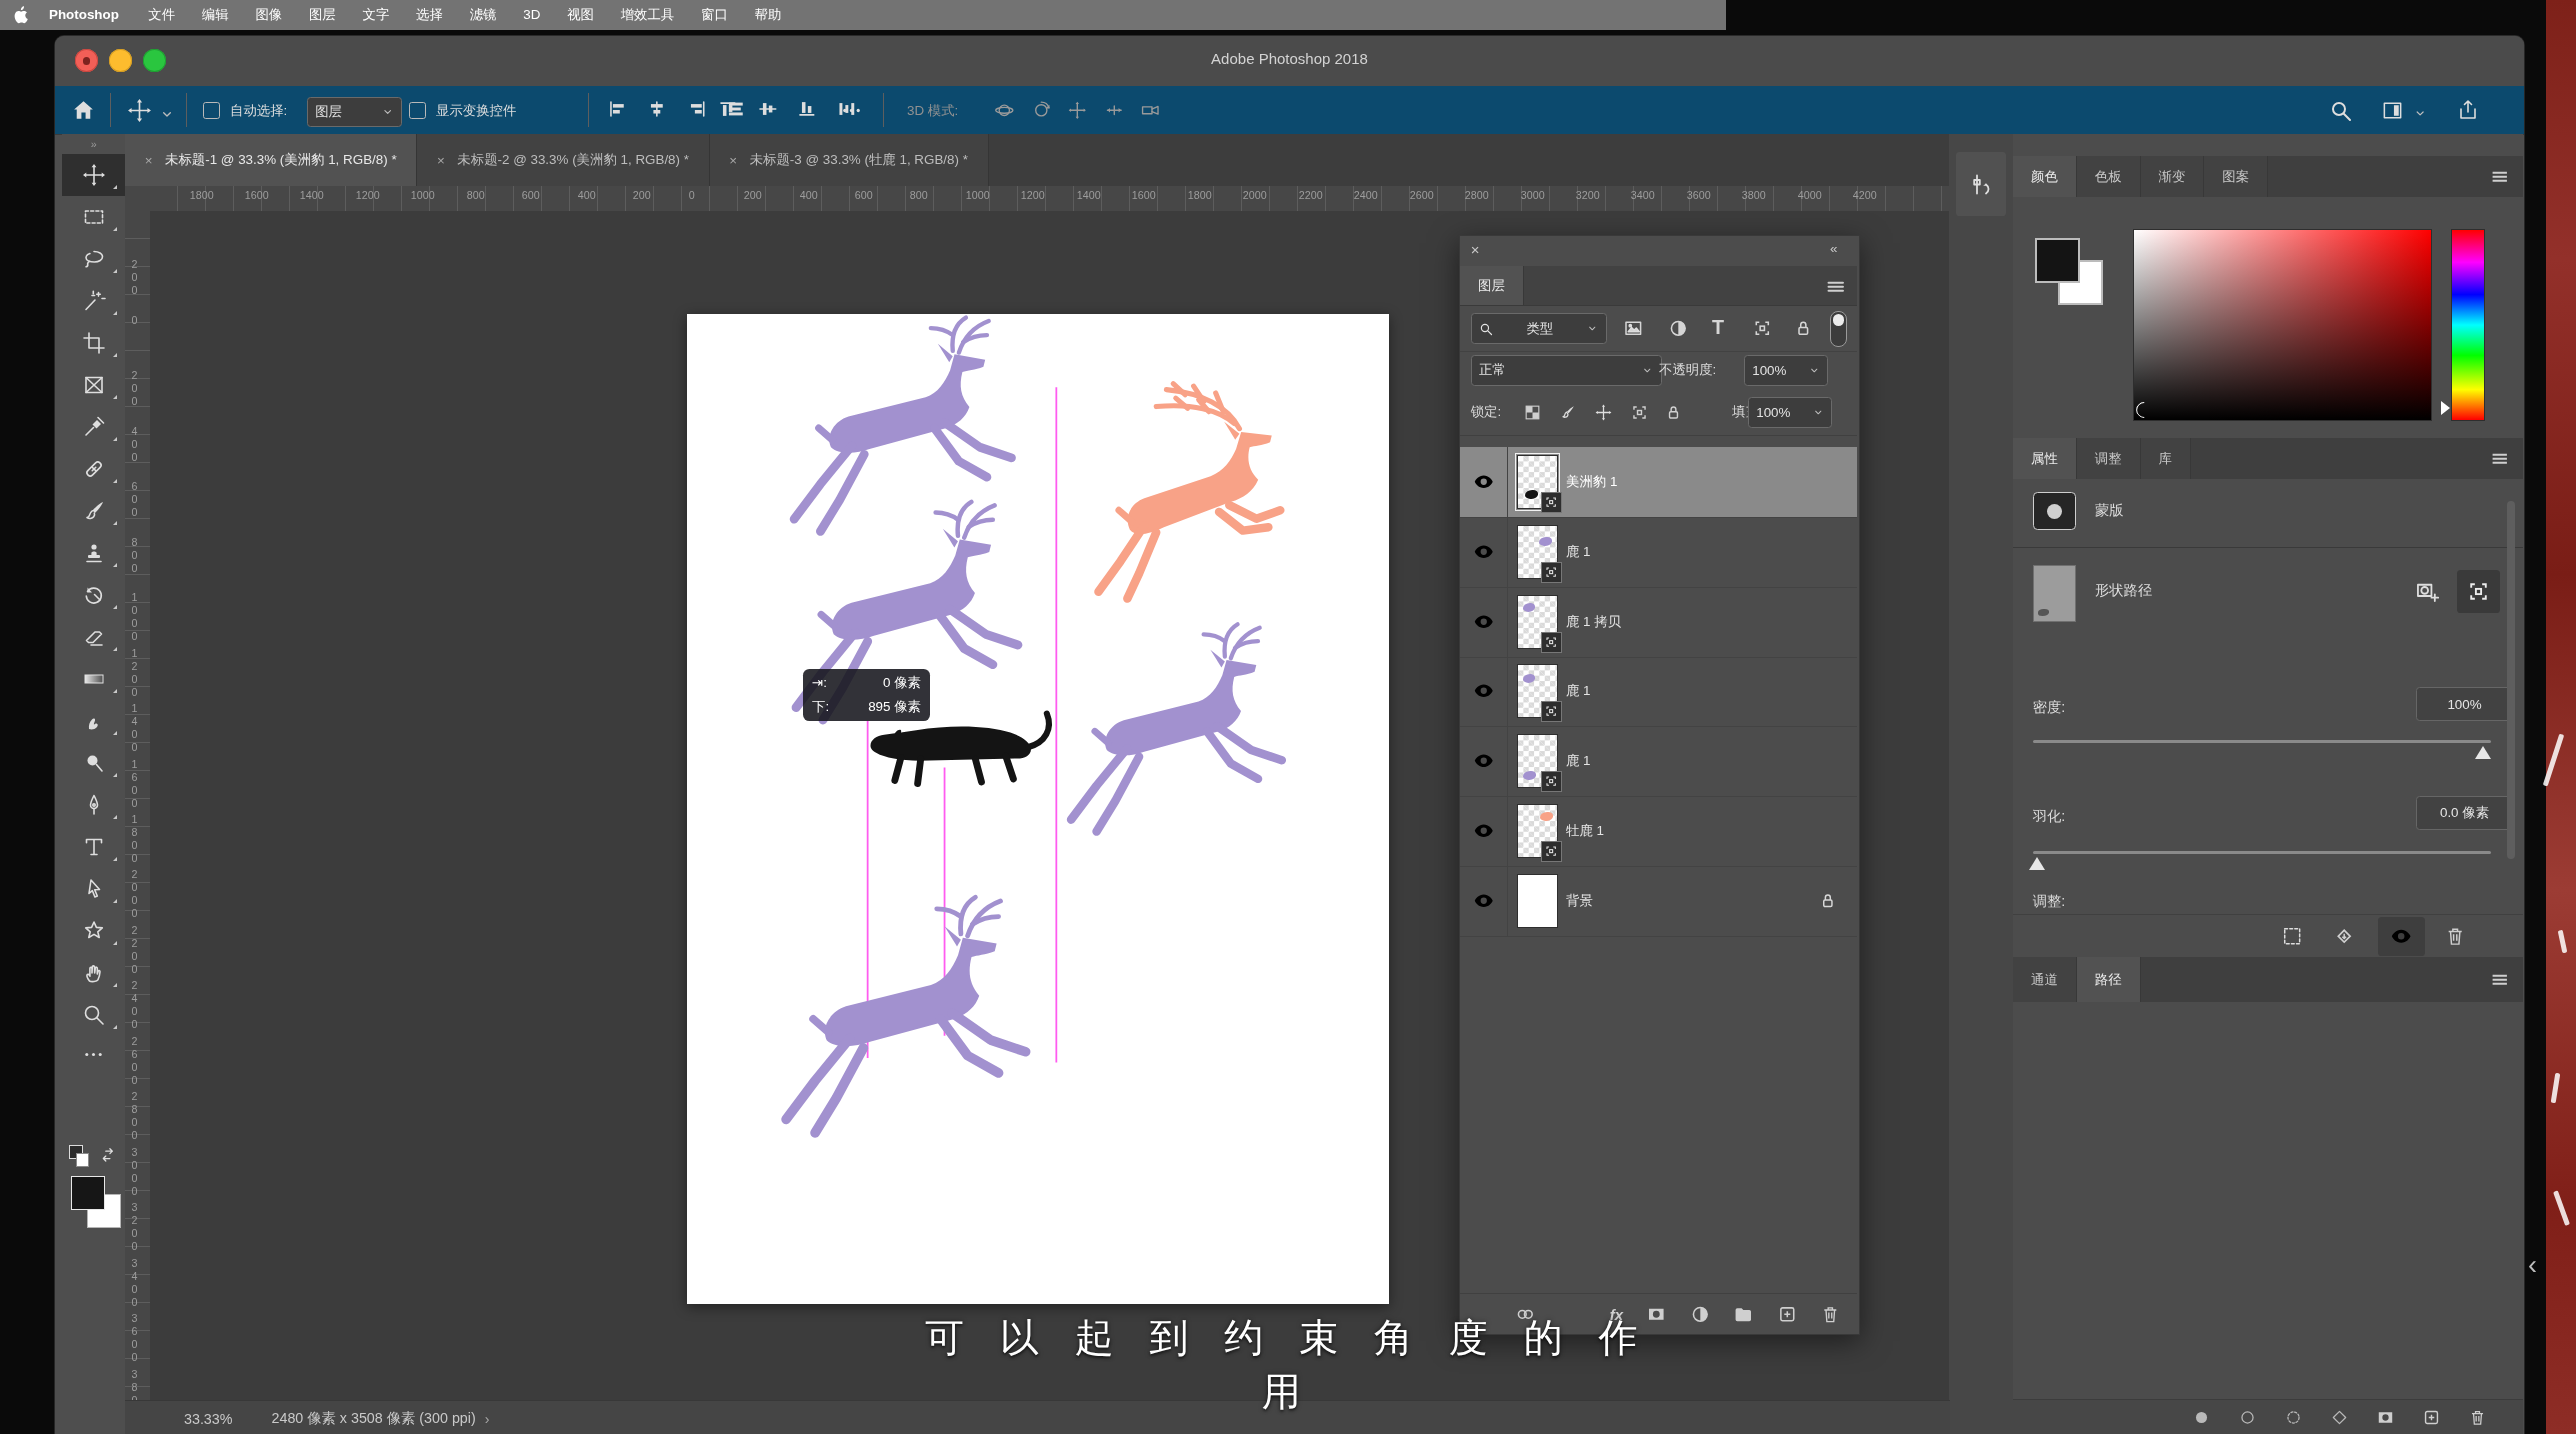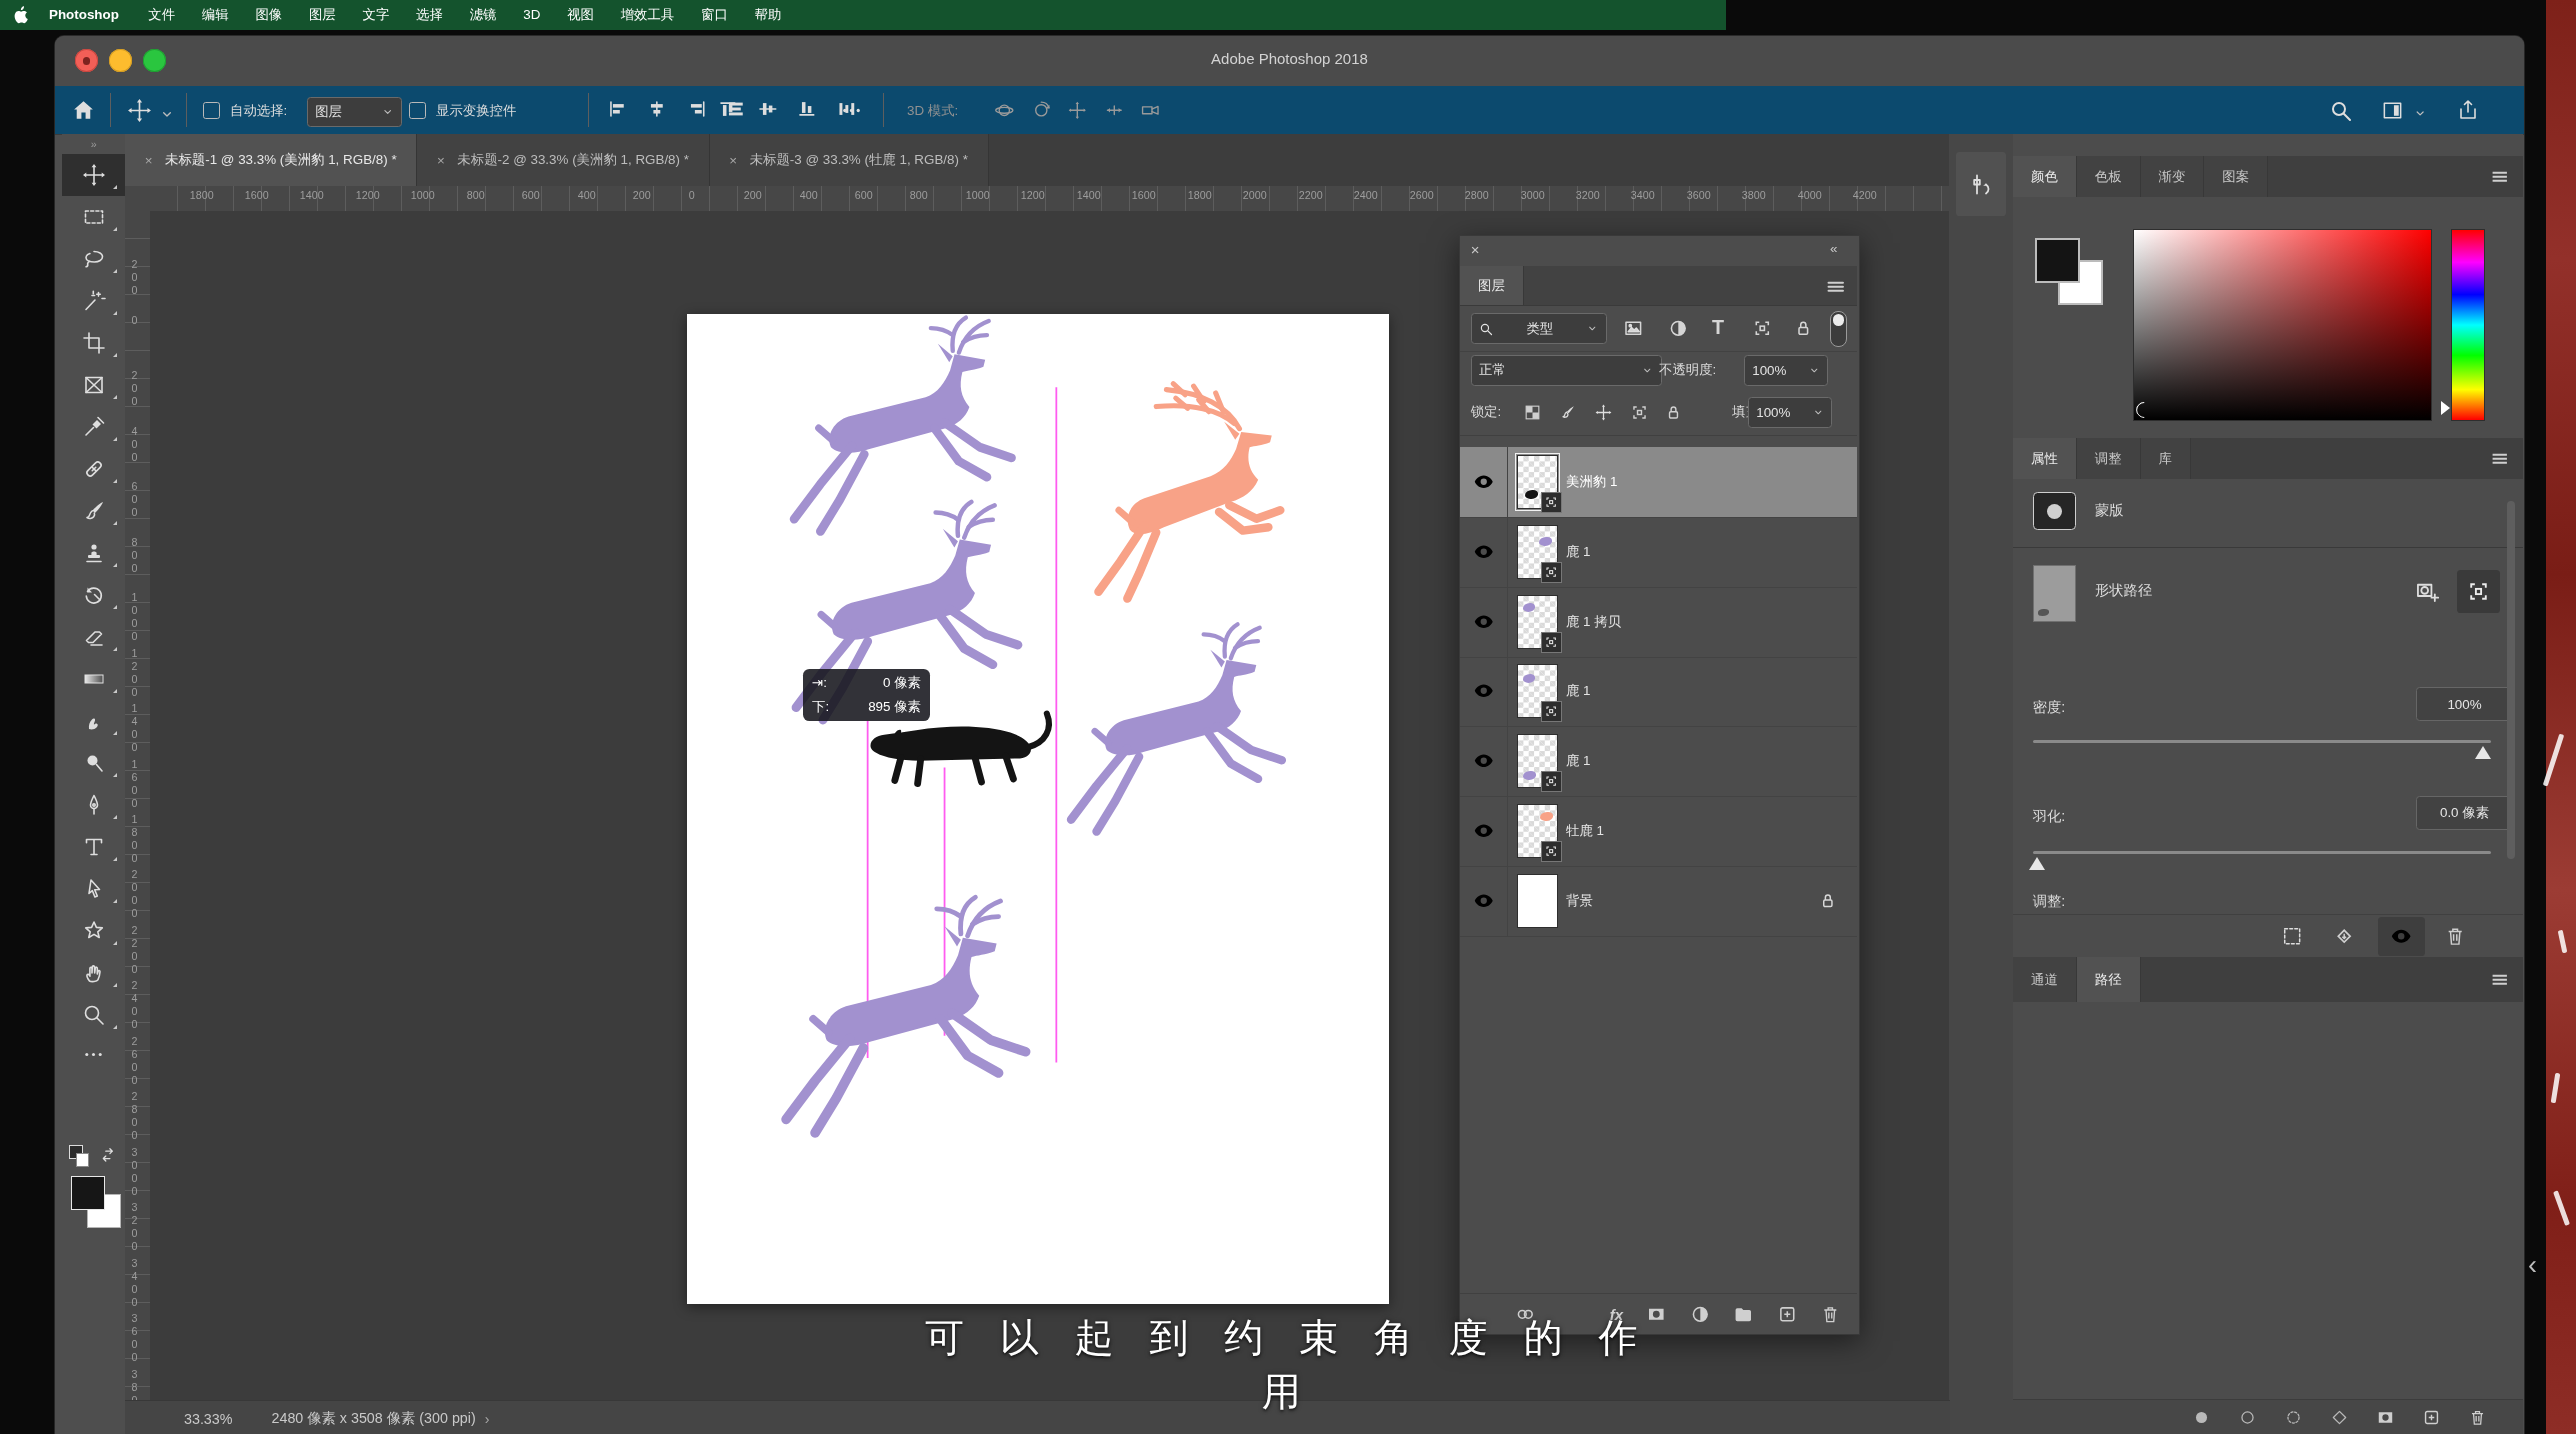--- a/index.html
+++ b/index.html
@@ -6,21 +6,21 @@
     font-family:"Liberation Sans","DejaVu Sans",sans-serif;-webkit-font-smoothing:antialiased;}
   .abs{position:absolute;}
   svg{display:block;}
   .ic{stroke:#dedede;fill:none;stroke-width:1.6;stroke-linecap:round;stroke-linejoin:round;}
   .f{fill:#dedede;stroke:none;}
   
   #desktop-red{left:2546px;top:0;width:30px;height:1435px;
     background:linear-gradient(180deg,#7e2119 0%,#93302a 18%,#7a1d16 40%,#9c3c34 62%,#801f18 84%,#8e2d26 100%);}
   #desktop-red .streak{position:absolute;background:rgba(255,255,255,.85);border-radius:1.8px;}
   
-  #menubar{left:0;top:0;width:1726px;height:29.5px;background:#14532d;color:#fff;display:flex;align-items:center;font-size:13.4px;}
+  #menubar{left:0;top:0;width:1726px;height:29.5px;background:#737373;color:#fff;display:flex;align-items:center;font-size:13.4px;}
   #menubar .mi{padding:0 13.4px;white-space:nowrap;}
   #menubar .app{font-weight:bold;padding:0 16px 0 7.2px;}
   
   #win{left:55px;top:36px;width:2469px;height:1399px;background:#4e4e4e;border-radius:9px 9px 0 0;overflow:hidden;
     box-shadow:0 0 0 0.9px #2a2a2a;}
   #titlebar{left:0;top:0;width:2469px;height:50px;background:#4b4b4b;border-bottom:0.9px solid #3a3a3a;}
   .tl{width:23px;height:23px;border-radius:50%;top:13.4px;}
   #title{width:100%;text-align:center;top:14.3px;color:#d3d3d3;font-size:15px;}
   
   #opts{left:0;top:50px;width:2469px;height:48px;background:#0c4a6e;border-bottom:0.9px solid #3b3b3b;color:#dedede;font-size:13.4px;}

